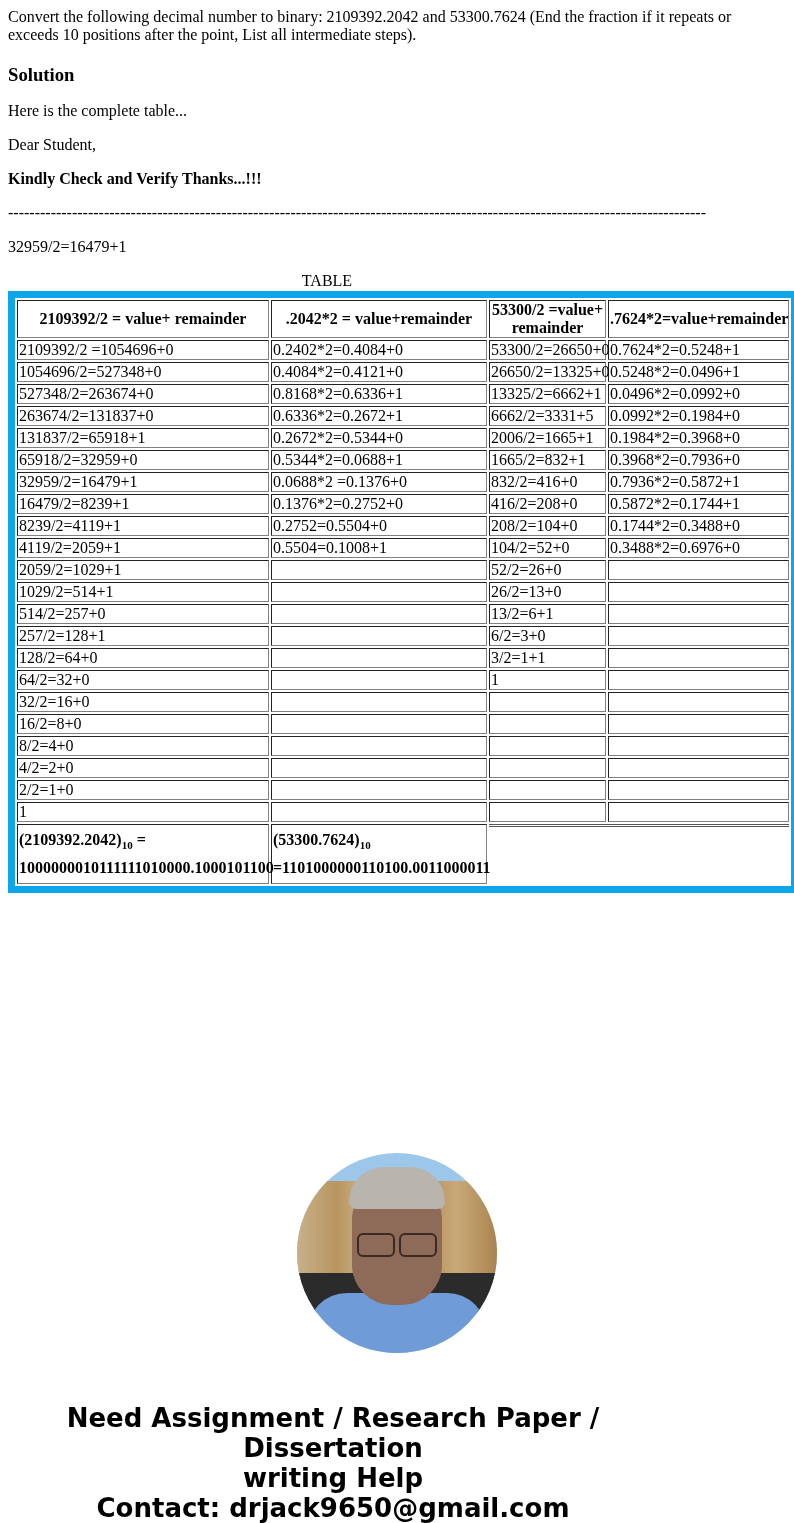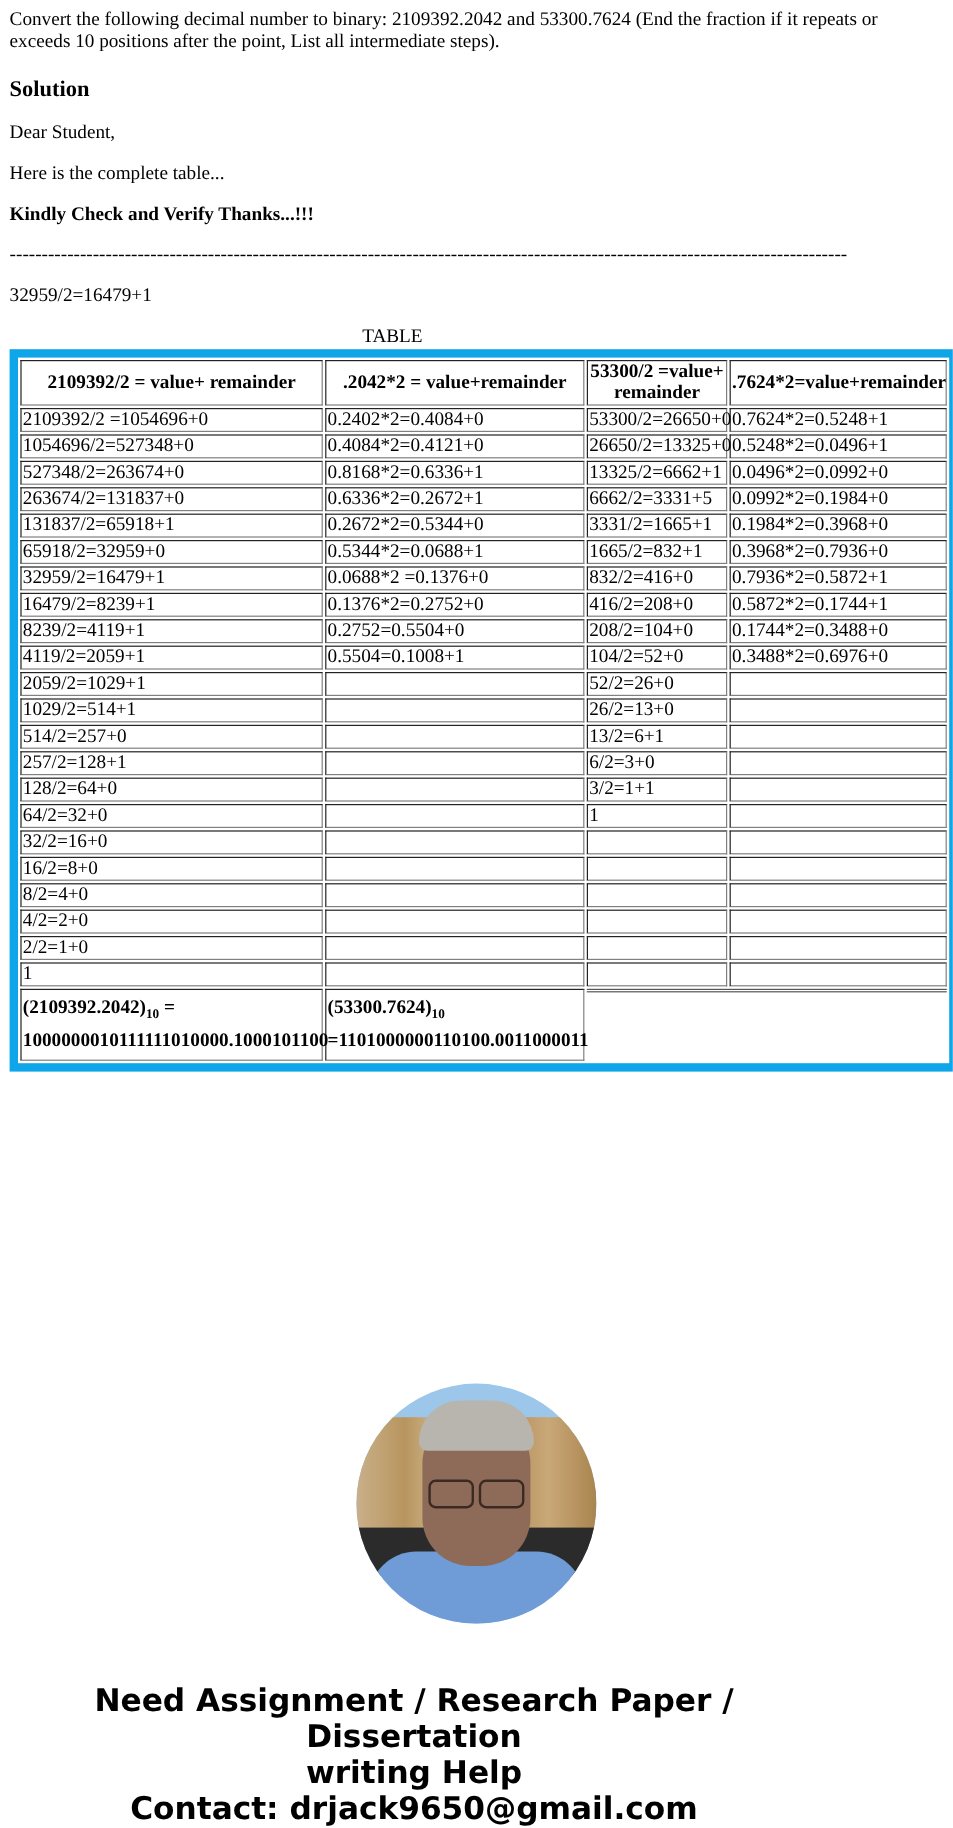--- a/index.html
+++ b/index.html
@@ -59,37 +59,37 @@
   .avatar .bg-dark { position: absolute; left: 0; top: 120px; width: 200px; height: 40px; background: #2b2b2b; }
   .avatar .shirt { position: absolute; left: 10px; top: 140px; width: 180px; height: 80px; background: #6f9bd6; border-radius: 40px 40px 0 0; }
   .avatar .face { position: absolute; left: 55px; top: 22px; width: 90px; height: 130px; background: #8e6a58; border-radius: 45px 45px 40px 40px; }
   .avatar .hair { position: absolute; left: 52px; top: 14px; width: 96px; height: 42px; background: #b8b4ae; border-radius: 48px 48px 10px 10px; }
   .avatar .glasses { position: absolute; left: 60px; top: 80px; width: 80px; height: 22px; }
   .avatar .glasses span { position:absolute; top:0; width: 34px; height: 20px; border: 2px solid #3a2a22; border-radius: 6px; }
   .avatar .glasses .l { left: 0; }
   .avatar .glasses .r { right: 0; }
   .promo {
     position: absolute;
-    left: 16px; top: 1403px;
+    left: 4px; top: 1403px;
     width: 658px;
     text-align: center;
     font-family: "DejaVu Sans", sans-serif;
     font-weight: bold;
     font-size: 26px;
     line-height: 30px;
   }
 </style>
 </head>
 <body>
 
 <div class="content">
   <p class="question">Convert the following decimal number to binary: 2109392.2042 and 53300.7624 (End the fraction if it repeats or exceeds 10 positions after the point, List all intermediate steps).</p>
   <h3 class="solution">Solution</h3>
+  <p class="para">Here is the complete table...</p>
   <p class="para">Dear Student,</p>
-  <p class="para">Here is the complete table...</p>
   <p class="para bold">Kindly Check and Verify Thanks...!!!</p>
   <p class="dashes">-----------------------------------------------------------------------------------------------------------------------------------</p>
   <p class="para">32959/2=16479+1</p>
 
   <div class="table-caption">TABLE</div>
   <table class="steps">
     <colgroup>
       <col class="col1">
         <col class="col2">
         <col class="col3">
@@ -124,21 +124,21 @@
         </tr>
         <tr>
           <td>263674/2=131837+0</td>
           <td>0.6336*2=0.2672+1</td>
           <td>6662/2=3331+5</td>
           <td>0.0992*2=0.1984+0</td>
         </tr>
         <tr>
           <td>131837/2=65918+1</td>
           <td>0.2672*2=0.5344+0</td>
-          <td>3331/2=1665+1</td>
+          <td>2006/2=1665+1</td>
           <td>0.1984*2=0.3968+0</td>
         </tr>
         <tr>
           <td>65918/2=32959+0</td>
           <td>0.5344*2=0.0688+1</td>
           <td>1665/2=832+1</td>
           <td>0.3968*2=0.7936+0</td>
         </tr>
         <tr>
           <td>32959/2=16479+1</td>

